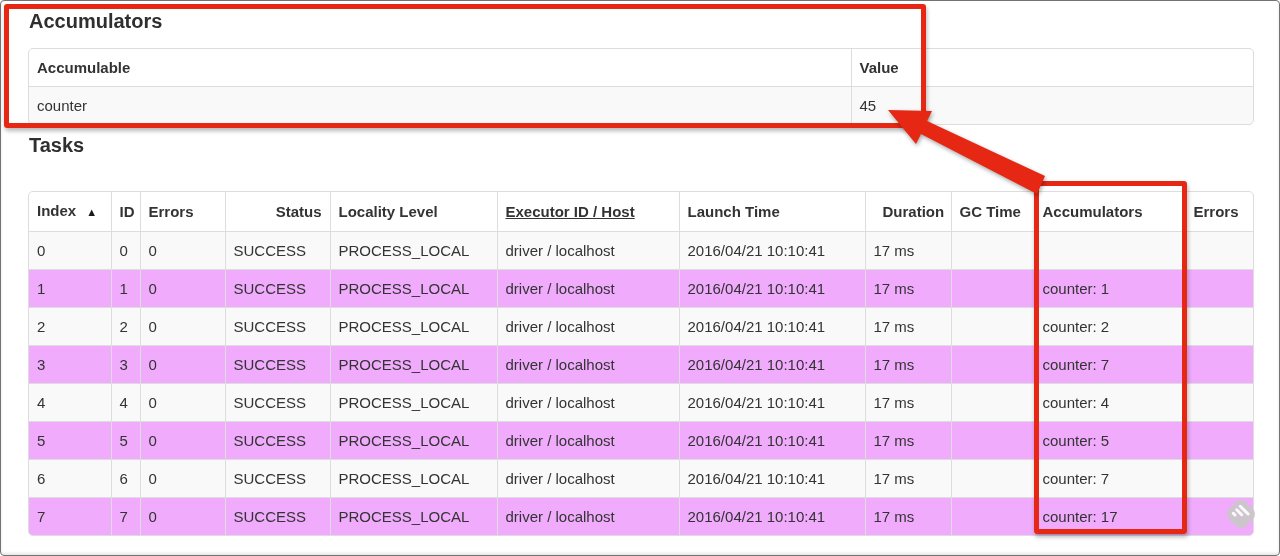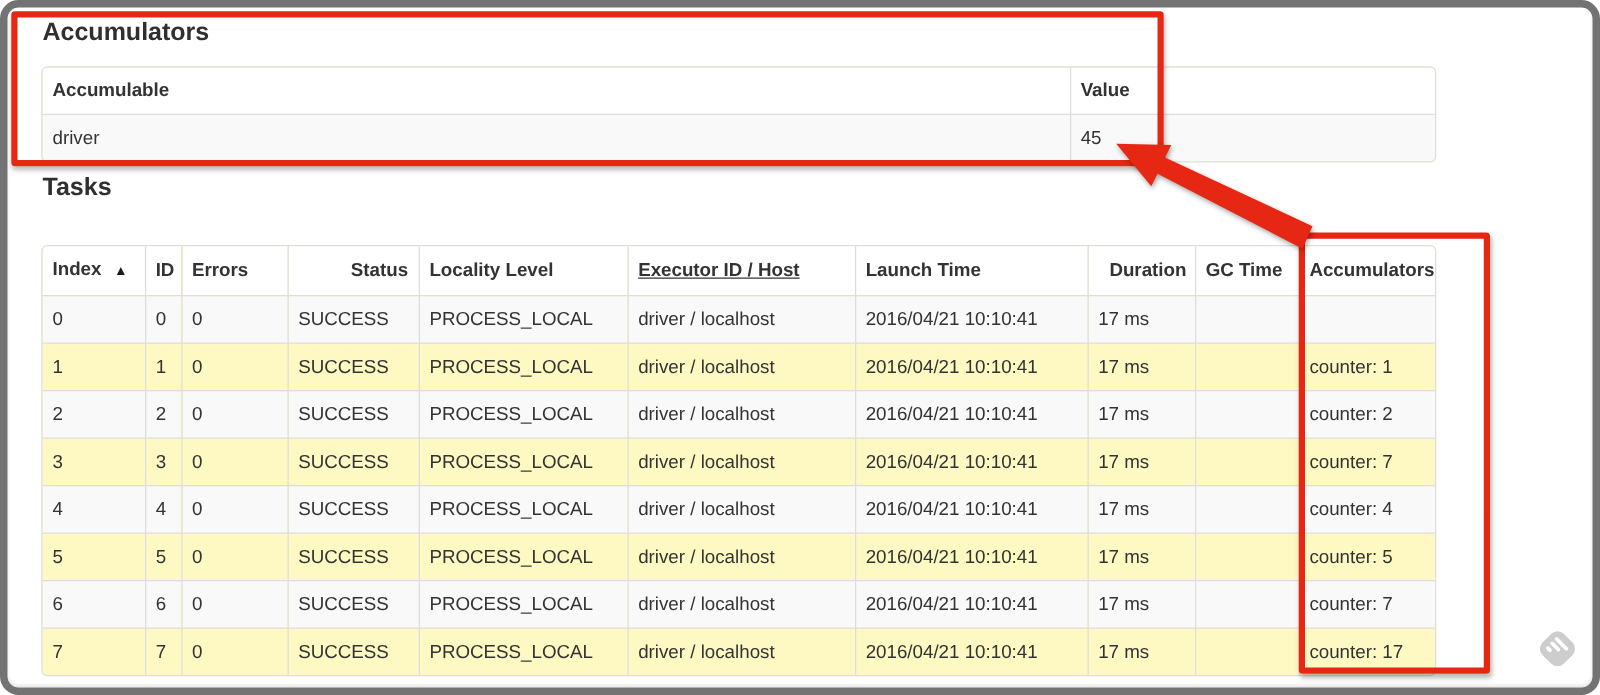--- a/index.html
+++ b/index.html
@@ -9,32 +9,32 @@
     --text:#333333;
   }
   *{box-sizing:border-box;margin:0;padding:0;}
   html,body{background:#ffffff;}
   body{
     width:1280px;height:556px;position:relative;
     font-family:"Liberation Sans", sans-serif;color:var(--text);
   }
   .window{
     position:absolute;inset:0;background:#fff;
-    border:6px solid #737373;border-radius:15px;overflow:hidden;
+    border:1px solid #737373;border-radius:4px;overflow:hidden;
     box-shadow:inset 0 -2px 3px rgba(0,0,0,0.10);
   }
   h4.section-heading{
     position:absolute;left:28px;font-size:20px;font-weight:bold;color:#2f2f2f;
     line-height:24px;white-space:nowrap;
   }
   #accumulators-heading{top:8px;}
   #tasks-heading{top:132px;}
   .tbl-wrap{
-    position:absolute;left:27px;width:1116px;
-    border:1px solid var(--table-border);border-radius:5px;overflow:hidden;background:#fef9c3;
+    position:absolute;left:27px;width:1226px;
+    border:1px solid var(--table-border);border-radius:5px;overflow:hidden;background:#f0abfc;
   }
   #accumulable-table-wrap{top:47px;}
   #tasks-table-wrap{top:190px;}
   table.tbl{border-collapse:collapse;table-layout:fixed;width:100%;}
   .tbl th,.tbl td{
     border:1px solid var(--table-border);
     padding:8px 8px;font-size:15px;line-height:21px;text-align:left;
     white-space:nowrap;overflow:hidden;vertical-align:middle;
   }
   .tbl th{font-weight:bold;background:#fff;}
@@ -79,21 +79,21 @@
   <div class="tbl-wrap" id="accumulable-table-wrap">
     <table class="tbl" id="accumulable-table">
       <thead>
           <tr>
             <th>Accumulable</th>
             <th>Value</th>
           </tr>
         </thead>
       <tbody>
           <tr>
-            <td>driver</td>
+            <td>counter</td>
             <td>45</td>
           </tr>
         </tbody>
     </table>
   </div>
 
   <h4 class="section-heading" id="tasks-heading">Tasks</h4>
 
   <div class="tbl-wrap" id="tasks-table-wrap">
     <table class="tbl" id="tasks-table">

